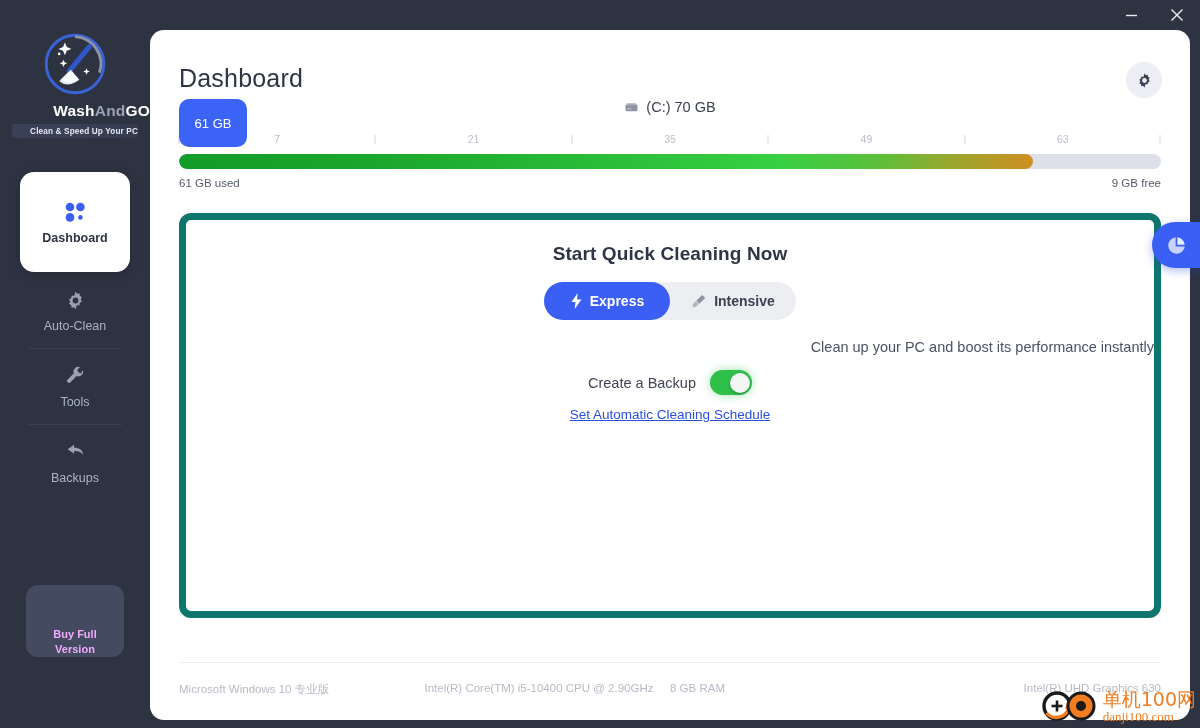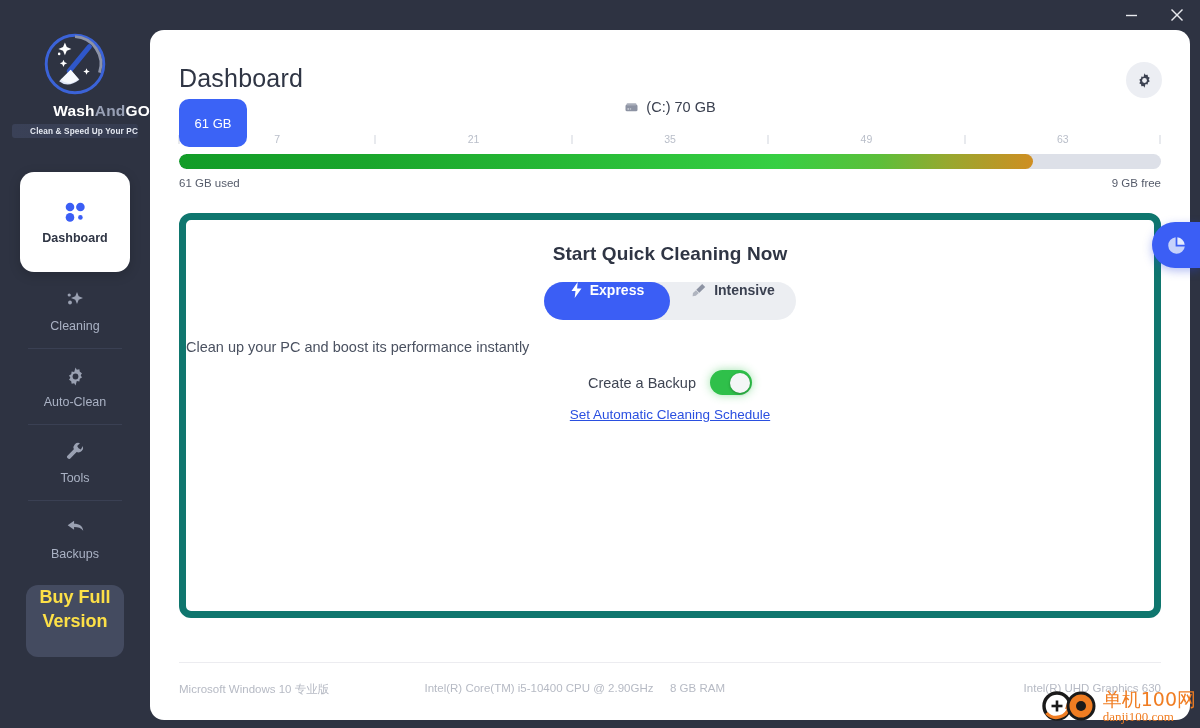--- a/index.html
+++ b/index.html
@@ -95,23 +95,23 @@
   }
   .nav-item.active + .nav-item::before { display: none; }
   .nav-icon { height: 26px; display: flex; align-items: center; justify-content: center; }
   .nav-label { line-height: 1; }
 
   .buy-btn {
     position: absolute; left: 26px; top: 585px;
     width: 98px; height: 72px;
     background: #444b60;
     border-radius: 12px;
-    color: #fde047;
-    font-size: 18px; font-weight: bold;
-    display: flex; align-items: flex-start; justify-content: center;
+    color: #f0abfc;
+    font-size: 11px; font-weight: bold;
+    display: flex; align-items: flex-end; justify-content: center;
     text-align: center; line-height: 1.35;
     cursor: pointer;
   }
 
   
   .panel {
     position: absolute; left: 150px; top: 30px;
     width: 1040px; height: 690px;
     background: #ffffff;
     border-radius: 14px 0 0 14px;
@@ -197,30 +197,30 @@
   .segwrap {
     margin: 17px auto 0;
     width: 252px; height: 38px;
     background: #eceef2;
     border-radius: 19px;
     display: flex; align-items: center;
     padding: 0;
   }
   .seg {
     flex: 1; height: 38px;
-    display: flex; justify-content: center;
+    display: flex; align-items: center; justify-content: center;
     gap: 7px;
     font-size: 14px; font-weight: bold;
     color: #3a4050;
     border-radius: 19px;
     cursor: pointer;
   }
   .seg.on { background: #3b5ef5; color: #fff; }
   .card-sub {
-    text-align: left; margin-top: 19px;
+    text-align: right; margin-top: 19px;
     font-size: 14.5px; color: #4a5160;
   }
 
   .scanwrap {
     position: relative;
     width: 166px; height: 166px;
     margin: 12px auto 0;
   }
   .scan-glow {
     position: absolute; inset: -6px;
@@ -358,30 +358,20 @@
             <svg width="24" height="24" viewBox="0 0 24 24">
               <circle cx="7" cy="7" r="4.3" fill="#3b5ef5"></circle>
               <circle cx="17.4" cy="7" r="4.3" fill="#3b5ef5"></circle>
               <circle cx="7" cy="17.4" r="4.3" fill="#3b5ef5"></circle>
               <circle cx="17.4" cy="17.4" r="2.3" fill="#3b5ef5"></circle>
             </svg>
           </span>
           <span class="nav-label">Dashboard</span>
         </div>
 
-        <div class="nav-item">
-          <span class="nav-icon">
-            <svg width="22" height="22" viewBox="0 0 22 22">
-              <path d="M13 3 l1.7 4.3 4.3 1.7 -4.3 1.7 -1.7 4.3 -1.7 -4.3 -4.3 -1.7 4.3 -1.7 Z" fill="#9aa1b2"></path>
-              <circle cx="5.2" cy="6" r="1.6" fill="#9aa1b2"></circle>
-              <circle cx="6" cy="13.5" r="1.9" fill="#9aa1b2"></circle>
-            </svg>
-          </span>
-          <span class="nav-label">Cleaning</span>
-        </div>
 
         <div class="nav-item">
           <span class="nav-icon">
             <svg width="21" height="21" viewBox="0 0 24 24" fill="#9aa1b2">
               <path d="M12 1.8l1.5 2.5 2.9-.5.5 2.9 2.5 1.5-1.5 2.5 1.5 2.5-2.5 1.5-.5 2.9-2.9-.5L12 22.2l-1.5-2.5-2.9.5-.5-2.9L4.6 15.8 6.1 13.3 4.6 10.8l2.5-1.5.5-2.9 2.9.5z"></path>
               <circle cx="12" cy="12" r="3.3" fill="#2e3342"></circle>
             </svg>
           </span>
           <span class="nav-label">Auto-Clean</span>
         </div>

